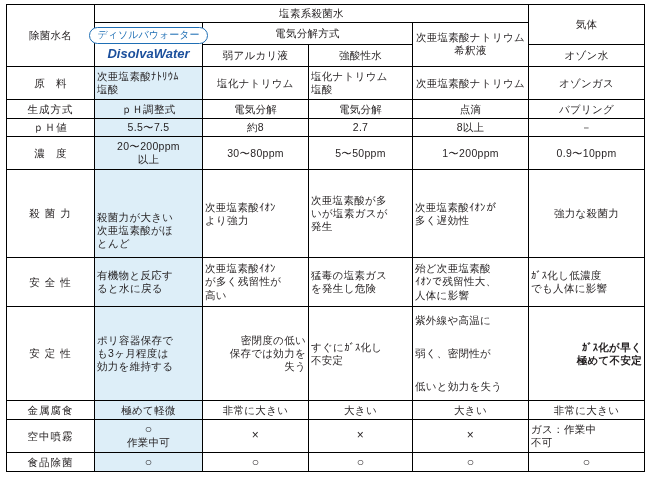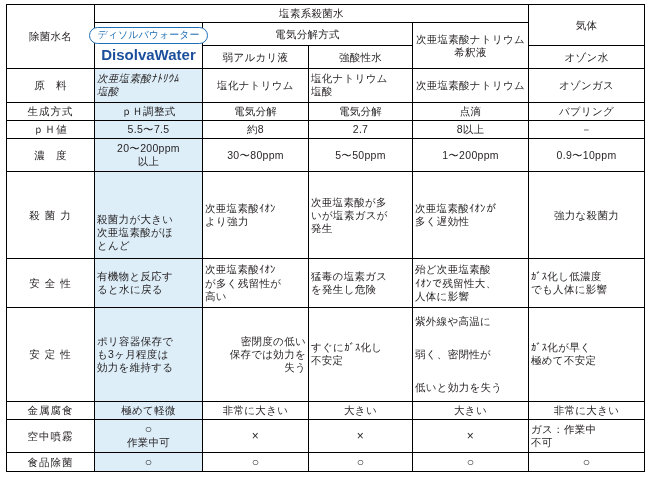--- a/index.html
+++ b/index.html
@@ -100,23 +100,24 @@
     border-radius: 10px;
     color: #1f6fb5;
     font-size: 10px;
     letter-spacing: 0px;
     padding: 1px 8px 2px 8px;
     background: #ffffff;
     white-space: nowrap;
   }
   .logo-sub {
     color: #1b4f9c;
-    font-size: 15px;
+    font-size: 13px;
     font-weight: bold;
     letter-spacing: 0px;
+    font-style: italic;
   }
   .circ {
     font-size: 12px;
     line-height: 1.1;
   }
   .cross {
     font-size: 12px;
     line-height: 1.1;
   }
   .stack {
@@ -166,21 +167,21 @@
 
       <tr>
         <td class="hdr-cell">弱アルカリ液</td>
         <td class="hdr-cell">強酸性水</td>
         <td class="hdr-cell">オゾン水</td>
       </tr>
 
       <tr>
         <td class="rowlabel">原　料</td>
         <td class="hl cell-left small">
-          <span class="stack" style="align-items:flex-start;font-style:italic;">
+          <span class="stack" style="align-items:flex-start;">
             <span>次亜塩素酸ﾅﾄﾘｳﾑ</span>
             <span>塩酸</span>
           </span>
         </td>
         <td class="cell-left small">塩化ナトリウム</td>
         <td class="cell-left small">
           <span class="stack" style="align-items:flex-start;">
             <span>塩化ナトリウム</span>
             <span>塩酸</span>
           </span>
@@ -311,21 +312,21 @@
           </span>
         </td>
         <td class="cell-left xsmall">
           <span class="stack" style="align-items:flex-start;gap:20px;">
             <span>紫外線や高温に</span>
             <span>弱く、密閉性が</span>
             <span>低いと効力を失う</span>
           </span>
         </td>
         <td class="cell-left small">
-          <span class="stack" style="align-items:flex-start;">
+          <span class="stack" style="align-items:flex-end;font-weight:bold;">
             <span>ｶﾞｽ化が早く</span>
             <span>極めて不安定</span>
           </span>
         </td>
       </tr>
 
       <tr>
         <td class="rowlabel tight">金属腐食</td>
         <td class="hl small">極めて軽微</td>
         <td class="small">非常に大きい</td>

